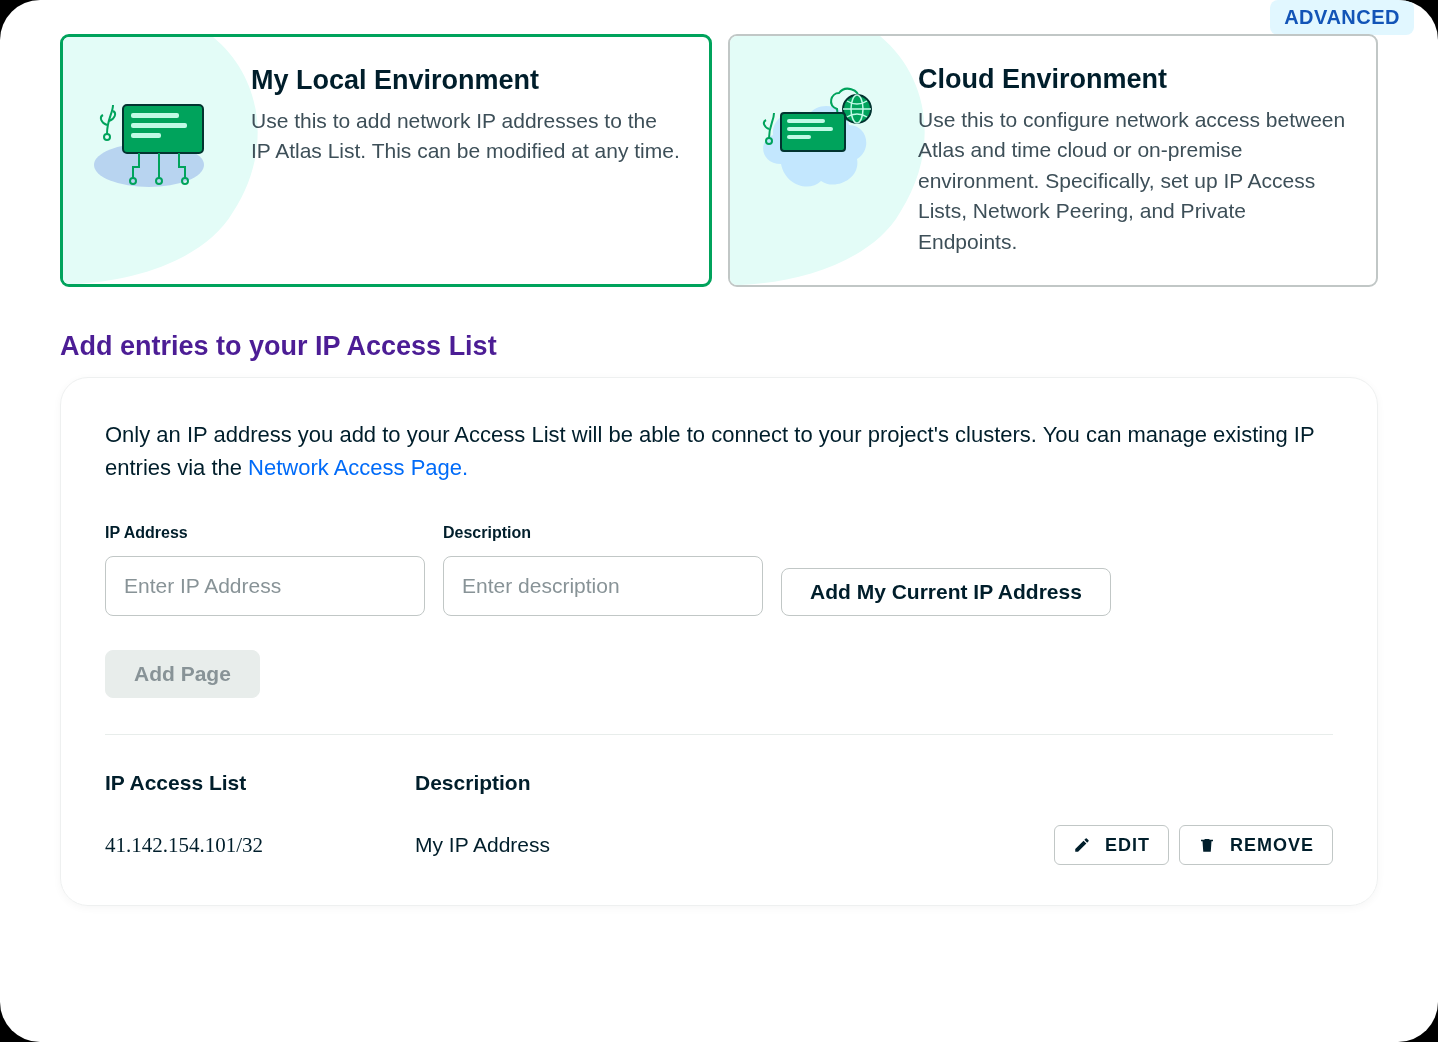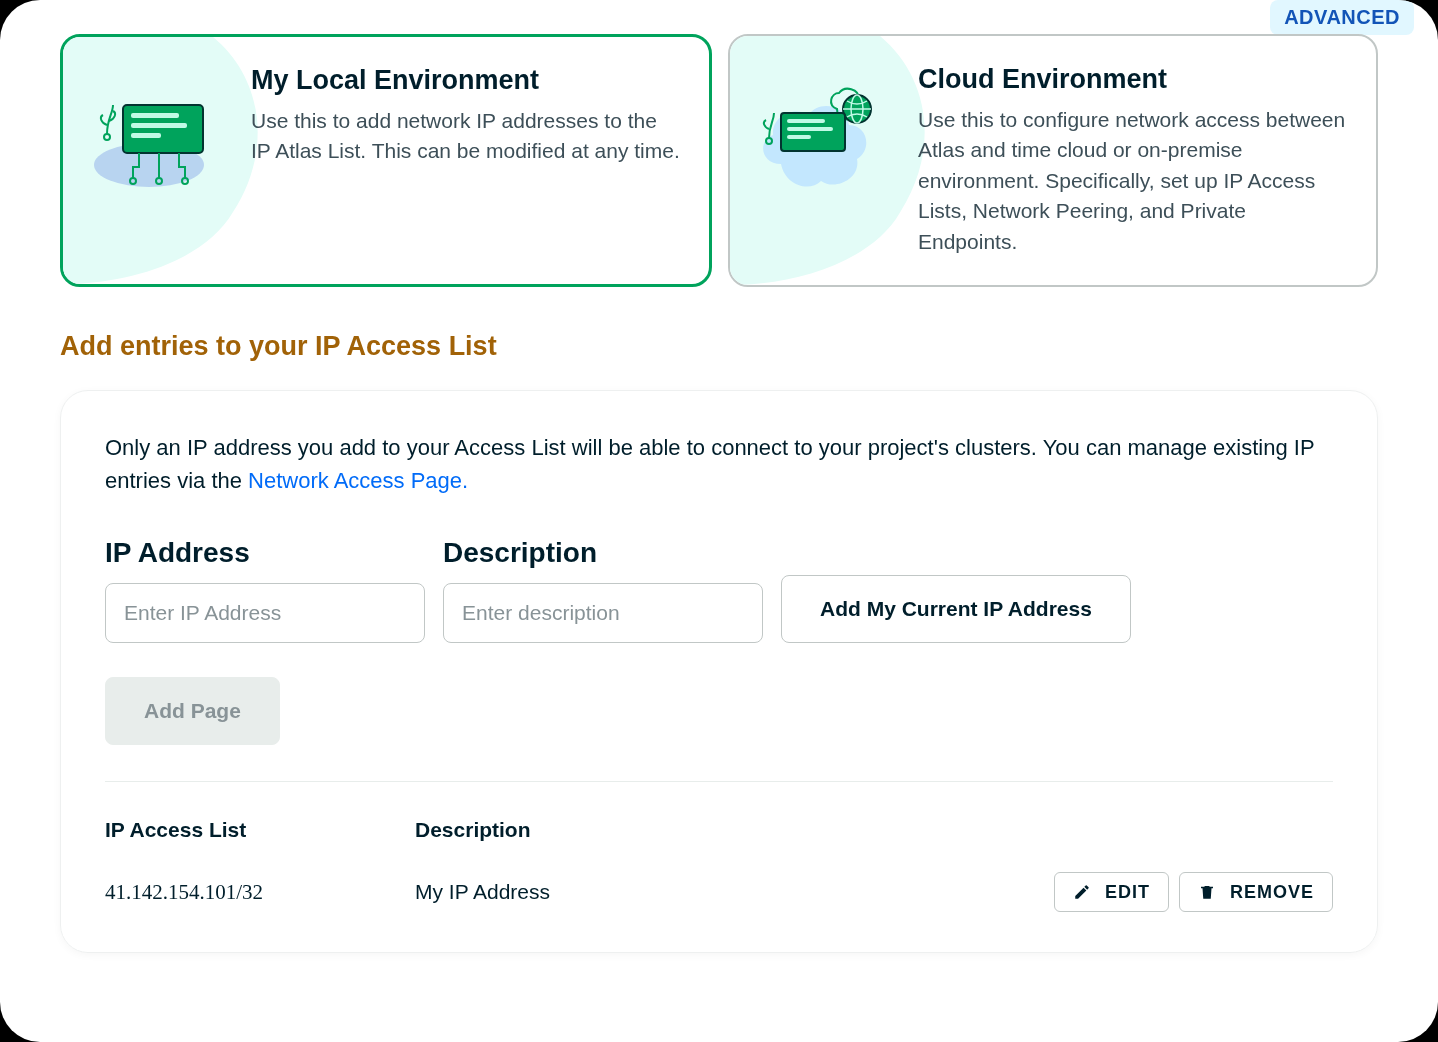--- a/index.html
+++ b/index.html
@@ -33,21 +33,21 @@
     border-radius: 8px;
   }
   .cards {
     display: flex;
     gap: 16px;
     margin-bottom: 44px;
   }
   .card {
     flex: 1;
     border: 2px solid #C1C7C6;
-    border-radius: 20px;
+    border-radius: 9px;
     display: flex;
     gap: 22px;
     padding: 28px 28px 28px 16px;
     position: relative;
     overflow: hidden;
     background: #fff;
   }
   .card.selected {
     border: 3px solid #00A35C;
   }
@@ -77,22 +77,22 @@
     margin-bottom: 10px;
   }
   .card p {
     font-size: 21px;
     line-height: 1.45;
     color: #3D4F58;
   }
   .section-title {
     font-size: 27px;
     font-weight: 700;
-    color: #a16207;
-    margin-bottom: 28px;
+    color: #4c1d95;
+    margin-bottom: 15px;
   }
   .panel {
     border: 1px solid #eef0f0;
     border-radius: 28px;
     padding: 40px 44px;
     box-shadow: 0 2px 8px rgba(0,0,0,0.04);
   }
   .panel .intro {
     font-size: 22px;
     line-height: 1.5;
@@ -104,46 +104,46 @@
     text-decoration: none;
   }
   .form-row {
     display: flex;
     gap: 18px;
     align-items: flex-end;
     margin-bottom: 34px;
   }
   .field { display: flex; flex-direction: column; }
   .field label {
-    font-size: 28px;
+    font-size: 16px;
     font-weight: 700;
     color: #001E2B;
     margin-bottom: 14px;
   }
   .field input {
     height: 60px;
     border: 1px solid #C1C7C6;
     border-radius: 8px;
     padding: 0 18px;
     font-size: 21px;
     color: #001E2B;
     background: #fff;
   }
   .field input::placeholder { color: #889397; }
   .field.ip { width: 320px; }
   .field.desc { width: 320px; }
   .btn {
-    height: 68px;
+    height: 48px;
     border: 1px solid #C1C7C6;
     border-radius: 8px;
     background: #fff;
     font-size: 21px;
     font-weight: 600;
     color: #001E2B;
-    padding: 0 38px;
+    padding: 0 28px;
     cursor: pointer;
     display: inline-flex;
     align-items: center;
     justify-content: center;
     gap: 14px;
   }
   .btn.disabled {
     background: #E8EDEB;
     color: #889397;
     border-color: #E8EDEB;

